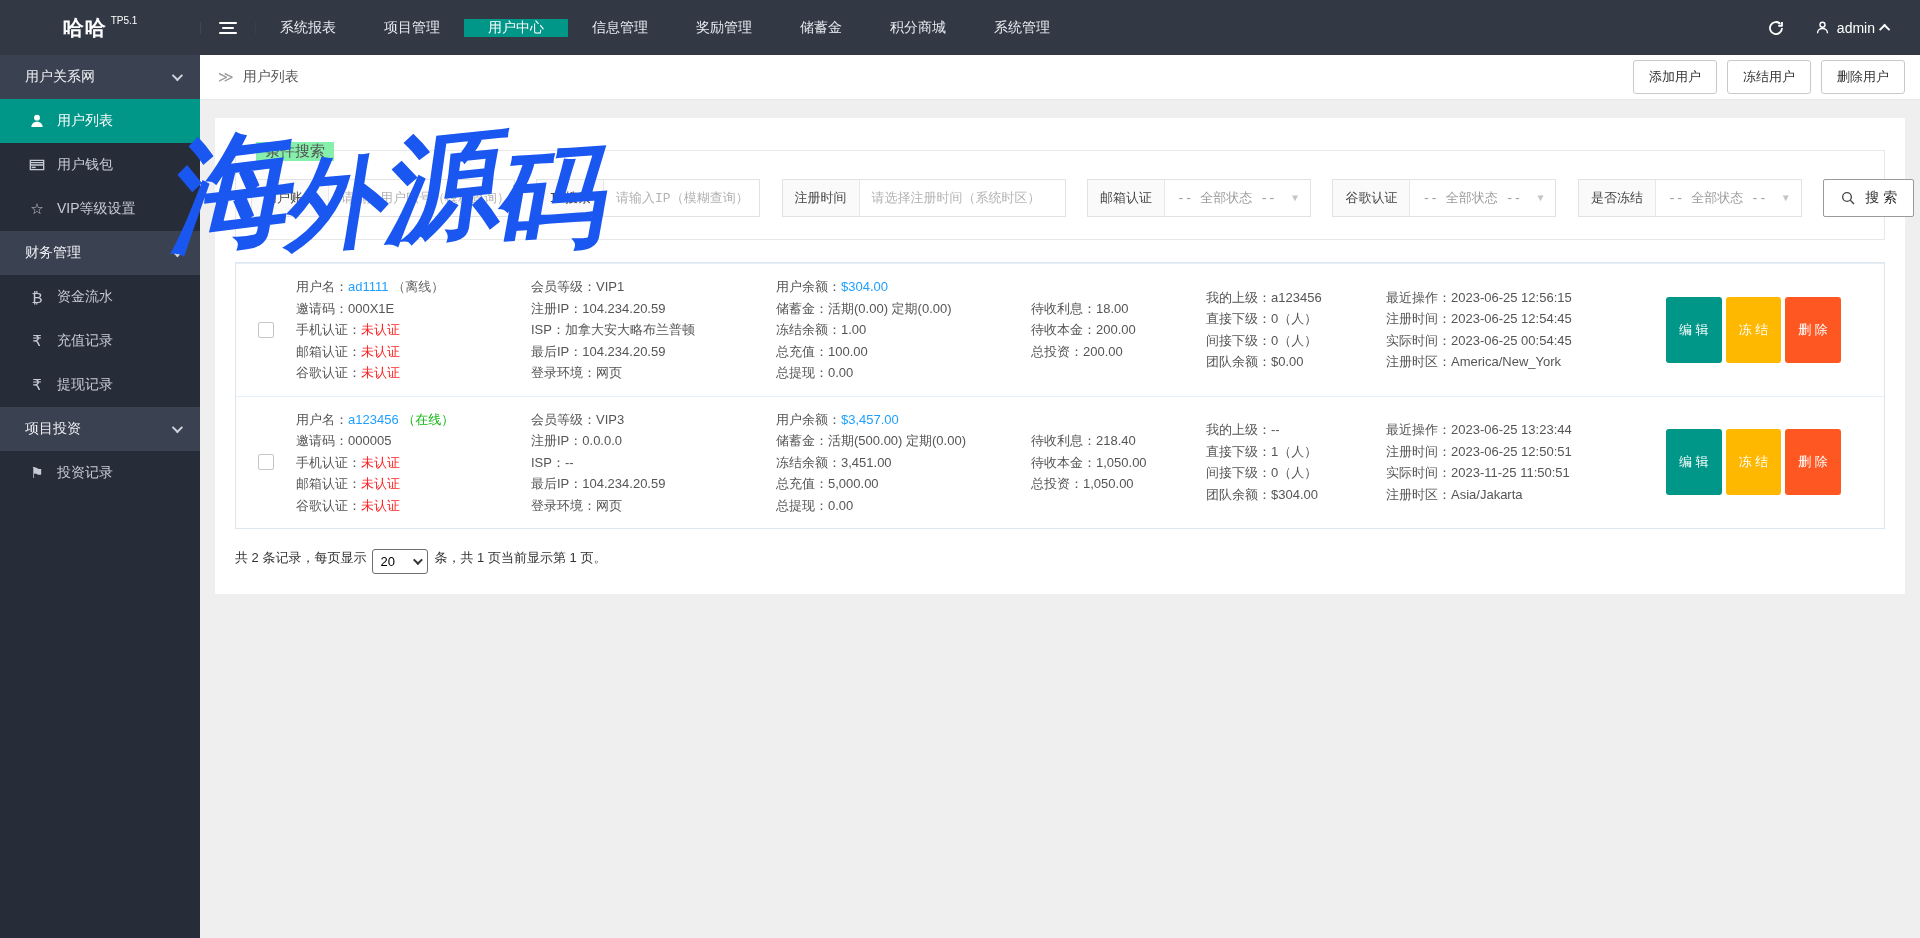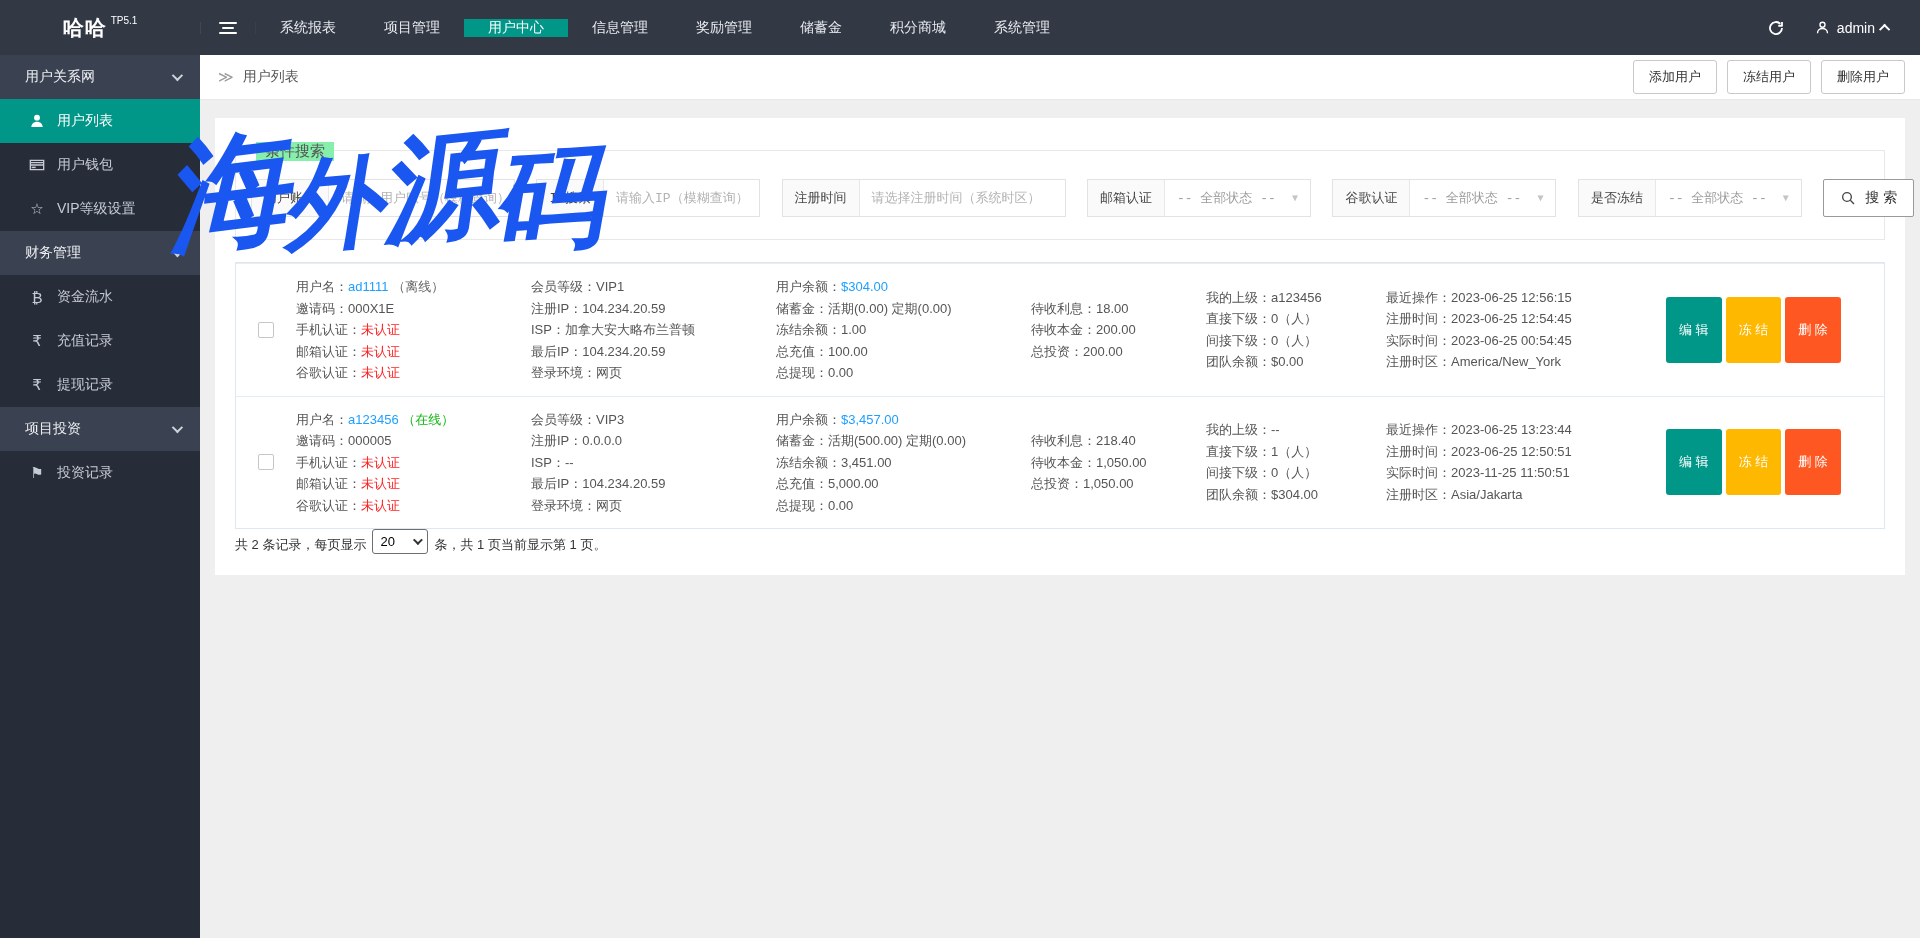--- a/index.html
+++ b/index.html
@@ -62,21 +62,21 @@
   .col-invest { width:175px; } .col-promo { width:180px; } .col-time { width:270px; }
   .col-actions { flex:1; display:flex; align-items:center; padding-left:10px; }
   .cbox { width:16px; height:16px; border:1px solid #c6c6c6; border-radius:2px; background:#fff; cursor:pointer; }
   .cline { line-height:21.5px; white-space:nowrap; }
   .blue { color:#1e9fff; cursor:pointer; }
   .red { color:#ff2222; }
   .btn-op { padding:24px 13px; border-radius:3px; color:#fff; font-size:13px; margin-right:4px; cursor:pointer; border:none; }
   .op-edit { background:#009688; } .op-freeze { background:#ffb800; } .op-del { background:#ff5722; }
 
   
-  .pager { display:flex; align-items:flex-end; gap:6px; font-size:13px; color:#333; }
+  .pager { margin-top:20px; display:flex; align-items:flex-start; gap:6px; font-size:13px; color:#333; }
   .pager-select { display:inline-flex; align-items:center; justify-content:space-between; width:56px; height:25px; border:1px solid #6f6f6f; border-radius:3px; background:#fff; padding:0 7px; font-size:13px; color:#000; cursor:pointer; }
   .pager-select .chev-s { width:7px; height:7px; border-left:2px solid #333; border-top:2px solid #333; transform:rotate(-135deg) translateY(2px); }
 
   
   .watermark { position:absolute; left:165px; top:112px; z-index:40; color:#1a57f0; font-weight:bold; font-style:italic; pointer-events:none; display:flex; align-items:flex-start; }
   .wm-c0 { font-size:122px; transform:rotate(-7deg); }
   .wm-c1 { font-size:100px; transform:translateY(26px) rotate(-5deg); margin-left:-6px; }
   .wm-c2 { font-size:116px; transform:translateY(-2px) rotate(-6deg); margin-left:-2px; }
   .wm-c3 { font-size:110px; transform:translateY(14px) rotate(-4deg); margin-left:-4px; }
 </style>

